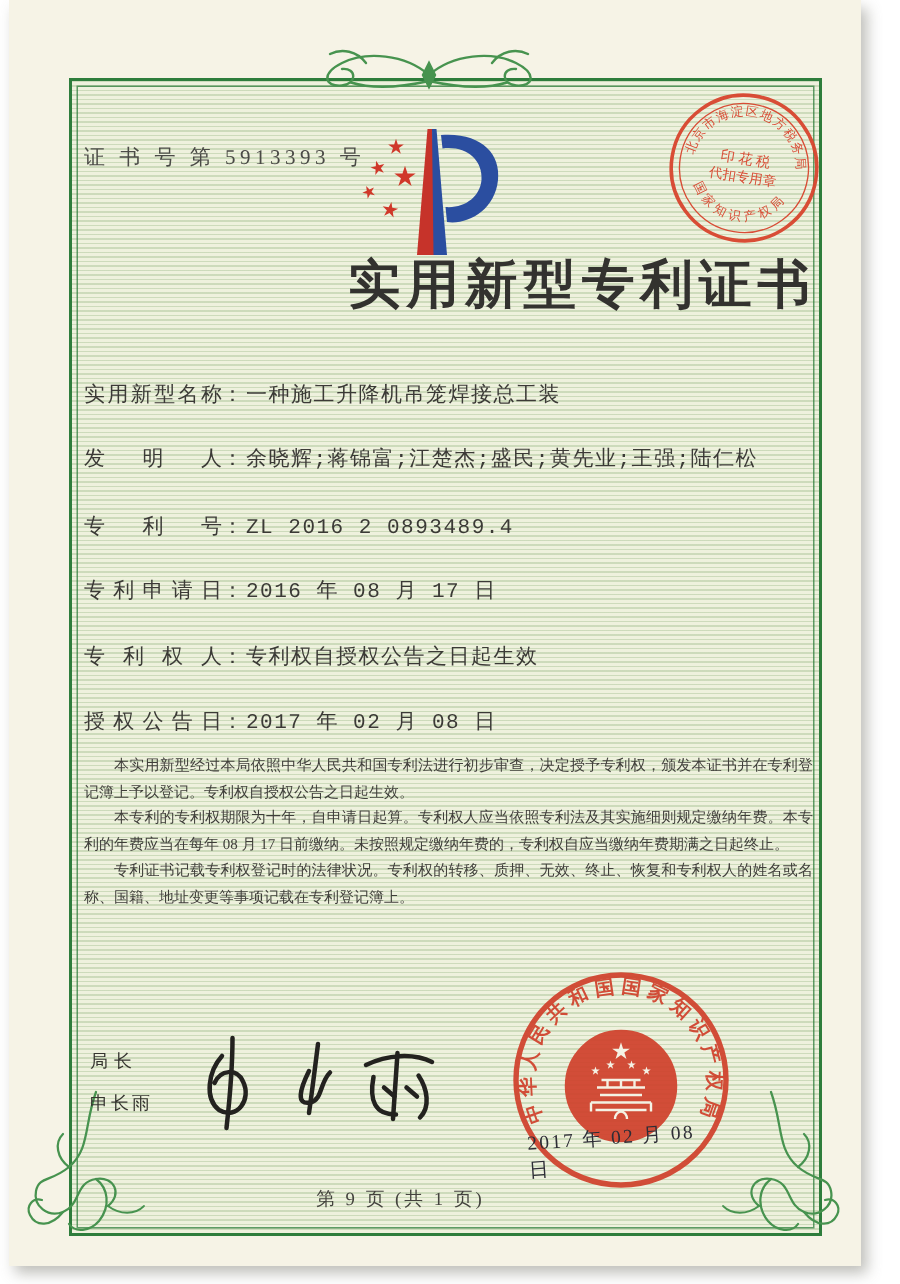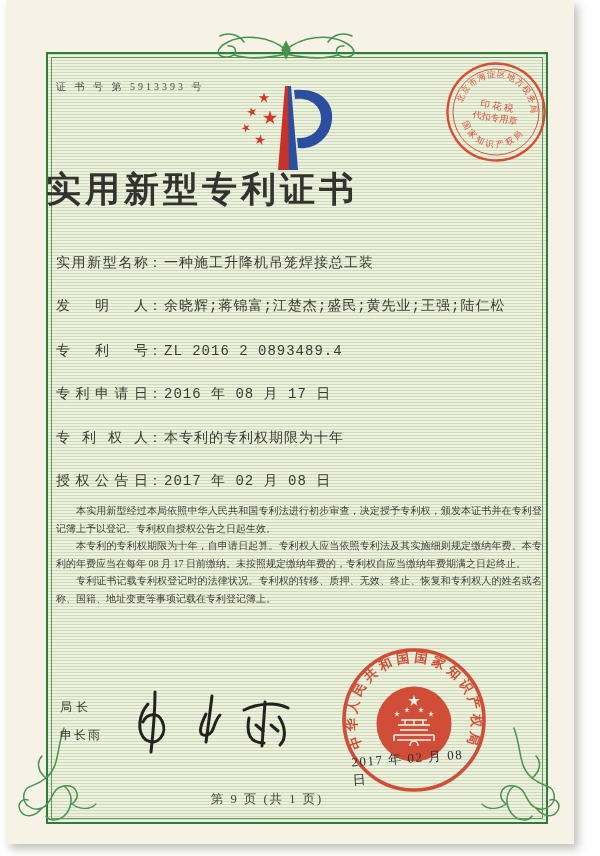--- a/index.html
+++ b/index.html
@@ -20,27 +20,27 @@
     background:
       repeating-linear-gradient(180deg,
         rgba(128,167,108,.30) 0px, rgba(128,167,108,.30) 1px,
         rgba(0,0,0,0) 1px, rgba(0,0,0,0) 3px),
       #eef1dd;
   }
   .frame-inner{
     position:absolute;inset:3px;border:1px solid rgba(46,125,60,.75);
   }
   .cert-number{
-    position:absolute;left:50px;top:80px;
-    font-size:10px;letter-spacing:3px;color:#4a4a46;text-align:center;
+    position:absolute;left:50px;top:96px;
+    font-size:14px;letter-spacing:3px;color:#4a4a46;text-align:center;
   }
   .logo{position:absolute;left:230px;top:82px;}
   .title{
     position:absolute;left:40px;top:166px;width:498px;
-    text-align:left;font-size:35px;font-weight:700;
+    text-align:right;font-size:35px;font-weight:700;
     letter-spacing:4px;color:#33322f;
   }
   .field-row{
     position:absolute;left:50px;width:470px;
     font-size:14px;color:#3b3a36;white-space:nowrap;font-family:Liberation Mono, monospace;
   }
   .flabel{
     display:inline-block;width:92px;
     text-align:justify;text-align-last:justify;
     vertical-align:bottom;
@@ -147,21 +147,21 @@
   <div class="field-row" style="top:297px">
     <span class="flabel">发明人</span><span class="fcolon">：</span><span class="fvalue">余晓辉;蒋锦富;江楚杰;盛民;黄先业;王强;陆仁松</span>
   </div>
   <div class="field-row" style="top:342px">
     <span class="flabel">专利号</span><span class="fcolon">：</span><span class="fvalue">ZL 2016 2 0893489.4</span>
   </div>
   <div class="field-row" style="top:385px">
     <span class="flabel">专利申请日</span><span class="fcolon">：</span><span class="fvalue">2016 年 08 月 17 日</span>
   </div>
   <div class="field-row" style="top:429px">
-    <span class="flabel">专利权人</span><span class="fcolon">：</span><span class="fvalue">本专利的专利权期限为十年</span>
+    <span class="flabel">专利权人</span><span class="fcolon">：</span><span class="fvalue">专利权自授权公告之日起生效</span>
   </div>
   <div class="field-row" style="top:472px">
     <span class="flabel">授权公告日</span><span class="fcolon">：</span><span class="fvalue">2017 年 02 月 08 日</span>
   </div>
 
   <div class="body-text">
     <p>本实用新型经过本局依照中华人民共和国专利法进行初步审查，决定授予专利权，颁发本证书并在专利登记簿上予以登记。专利权自授权公告之日起生效。</p>
     <p>本专利的专利权期限为十年，自申请日起算。专利权人应当依照专利法及其实施细则规定缴纳年费。本专利的年费应当在每年 08 月 17 日前缴纳。未按照规定缴纳年费的，专利权自应当缴纳年费期满之日起终止。</p>
     <p>专利证书记载专利权登记时的法律状况。专利权的转移、质押、无效、终止、恢复和专利权人的姓名或名称、国籍、地址变更等事项记载在专利登记簿上。</p>
   </div>

